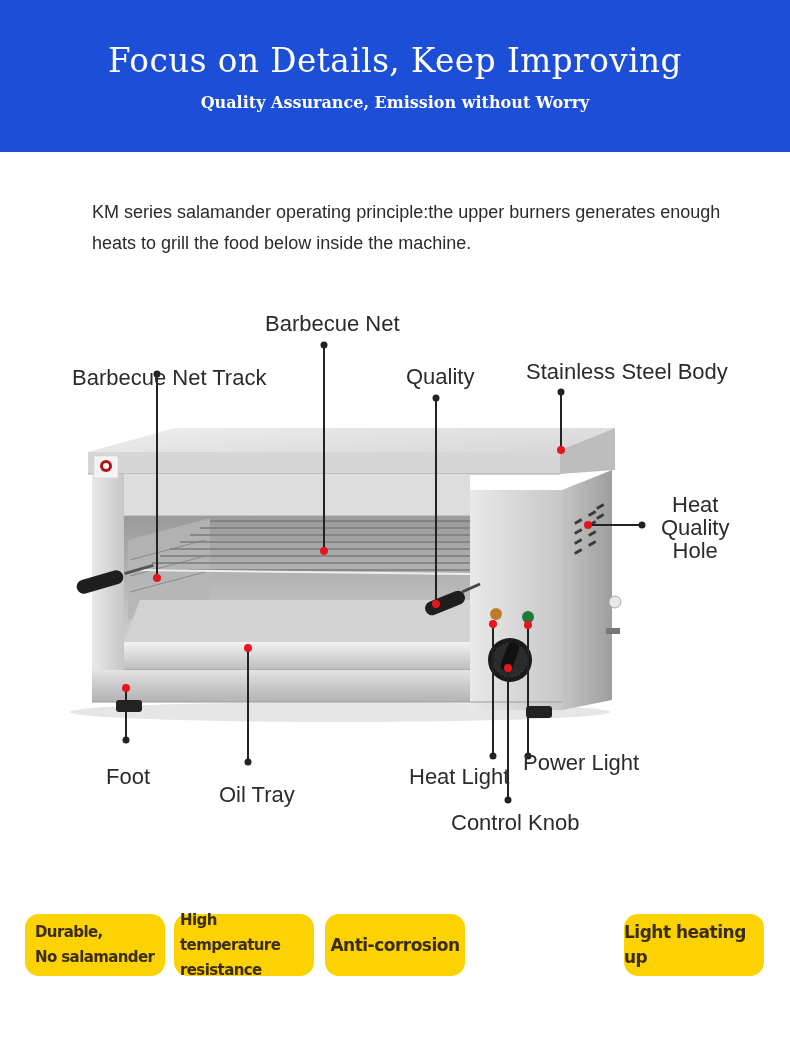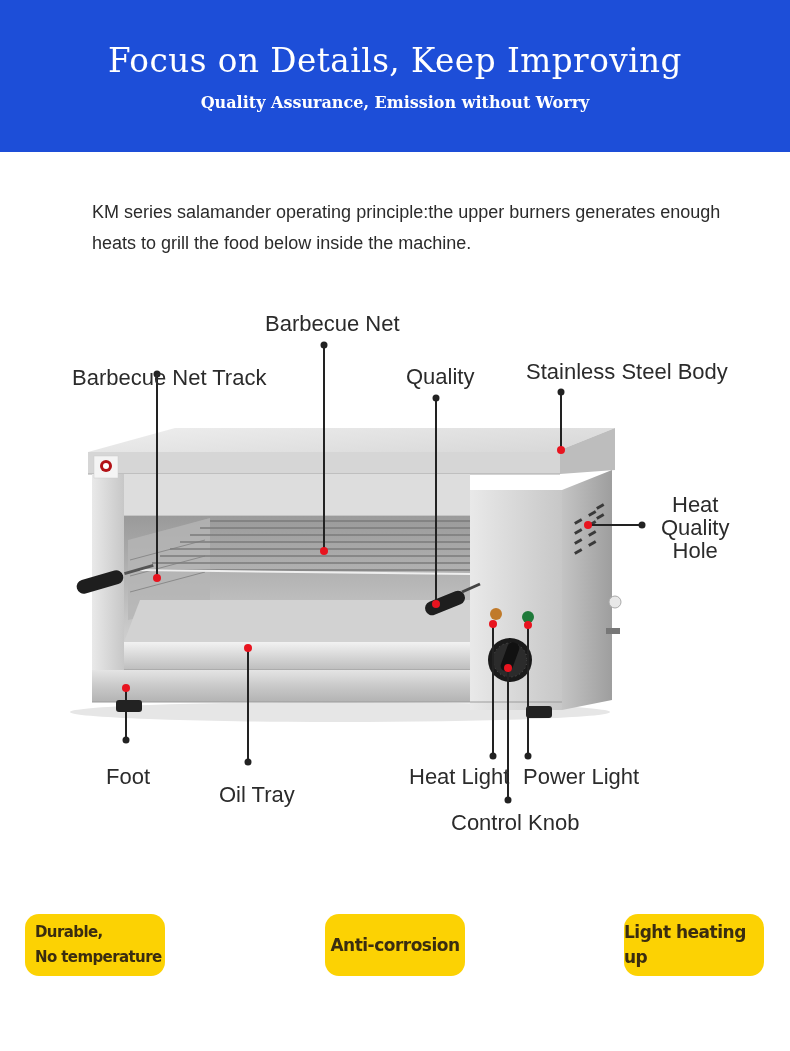--- a/index.html
+++ b/index.html
@@ -206,26 +206,32 @@
   <div class="callout-label" style="left:406px; top:65px;">Quality</div>
   <div class="callout-label" style="left:526px; top:60px;">Stainless Steel Body</div>
   <div class="callout-label" style="left:661px; top:193px;text-align:center;">
     <div>Heat</div>
     <div>Quality</div>
     <div>Hole</div>
   </div>
   <div class="callout-label" style="left:106px; top:465px;">Foot</div>
   <div class="callout-label" style="left:219px; top:483px;">Oil Tray</div>
   <div class="callout-label" style="left:409px; top:465px;">Heat Light</div>
-  <div class="callout-label" style="left:523px; top:465px;">Power Light</div>
+  <div class="callout-label" style="left:523px; top:451px;">Power Light</div>
   <div class="callout-label" style="left:451px; top:511px;">Control Knob</div>
 </div>
 
 <div class="badges">
   <div class="badge" style="left:25px;">
     <div>
       <span>Durable,</span>
-      <span>No temperature</span>
+      <span>No salamander</span>
+    </div>
+  </div>
+  <div class="badge" style="left:174px; padding-left:6px;">
+    <div>
+      <span>High temperature</span>
+      <span>resistance</span>
     </div>
   </div>
   <div class="badge center" style="left:325px;">Anti-corrosion</div>
   <div class="badge center" style="left:624px;">Light heating up</div>
 </div>
 
 </body></html>

